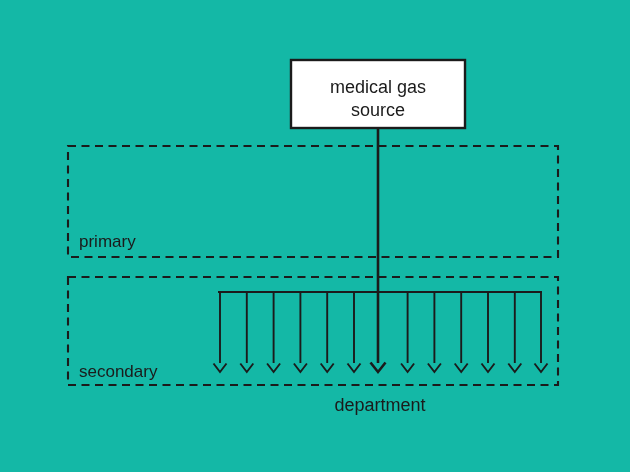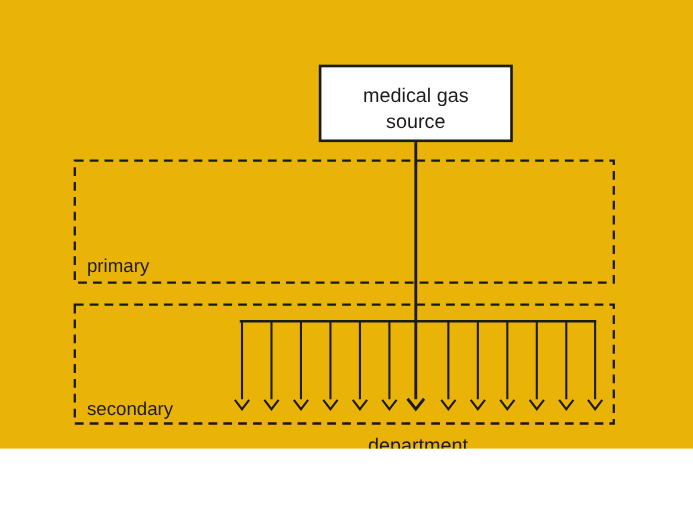--- a/index.html
+++ b/index.html
@@ -6,22 +6,22 @@
     margin: 0;
     padding: 0;
     background: #ffffff;
   }
   body {
     font-family: "Liberation Sans", sans-serif;
   }
   #stage {
     position: relative;
     width: 630px;
-    height: 408px;
-    background: #eab308;
+    height: 472px;
+    background: #14b8a6;
     overflow: hidden;
   }
   #diagram-svg {
     position: absolute;
     top: 0;
     left: 0;
     width: 630px;
     height: 472px;
     display: block;
   }

